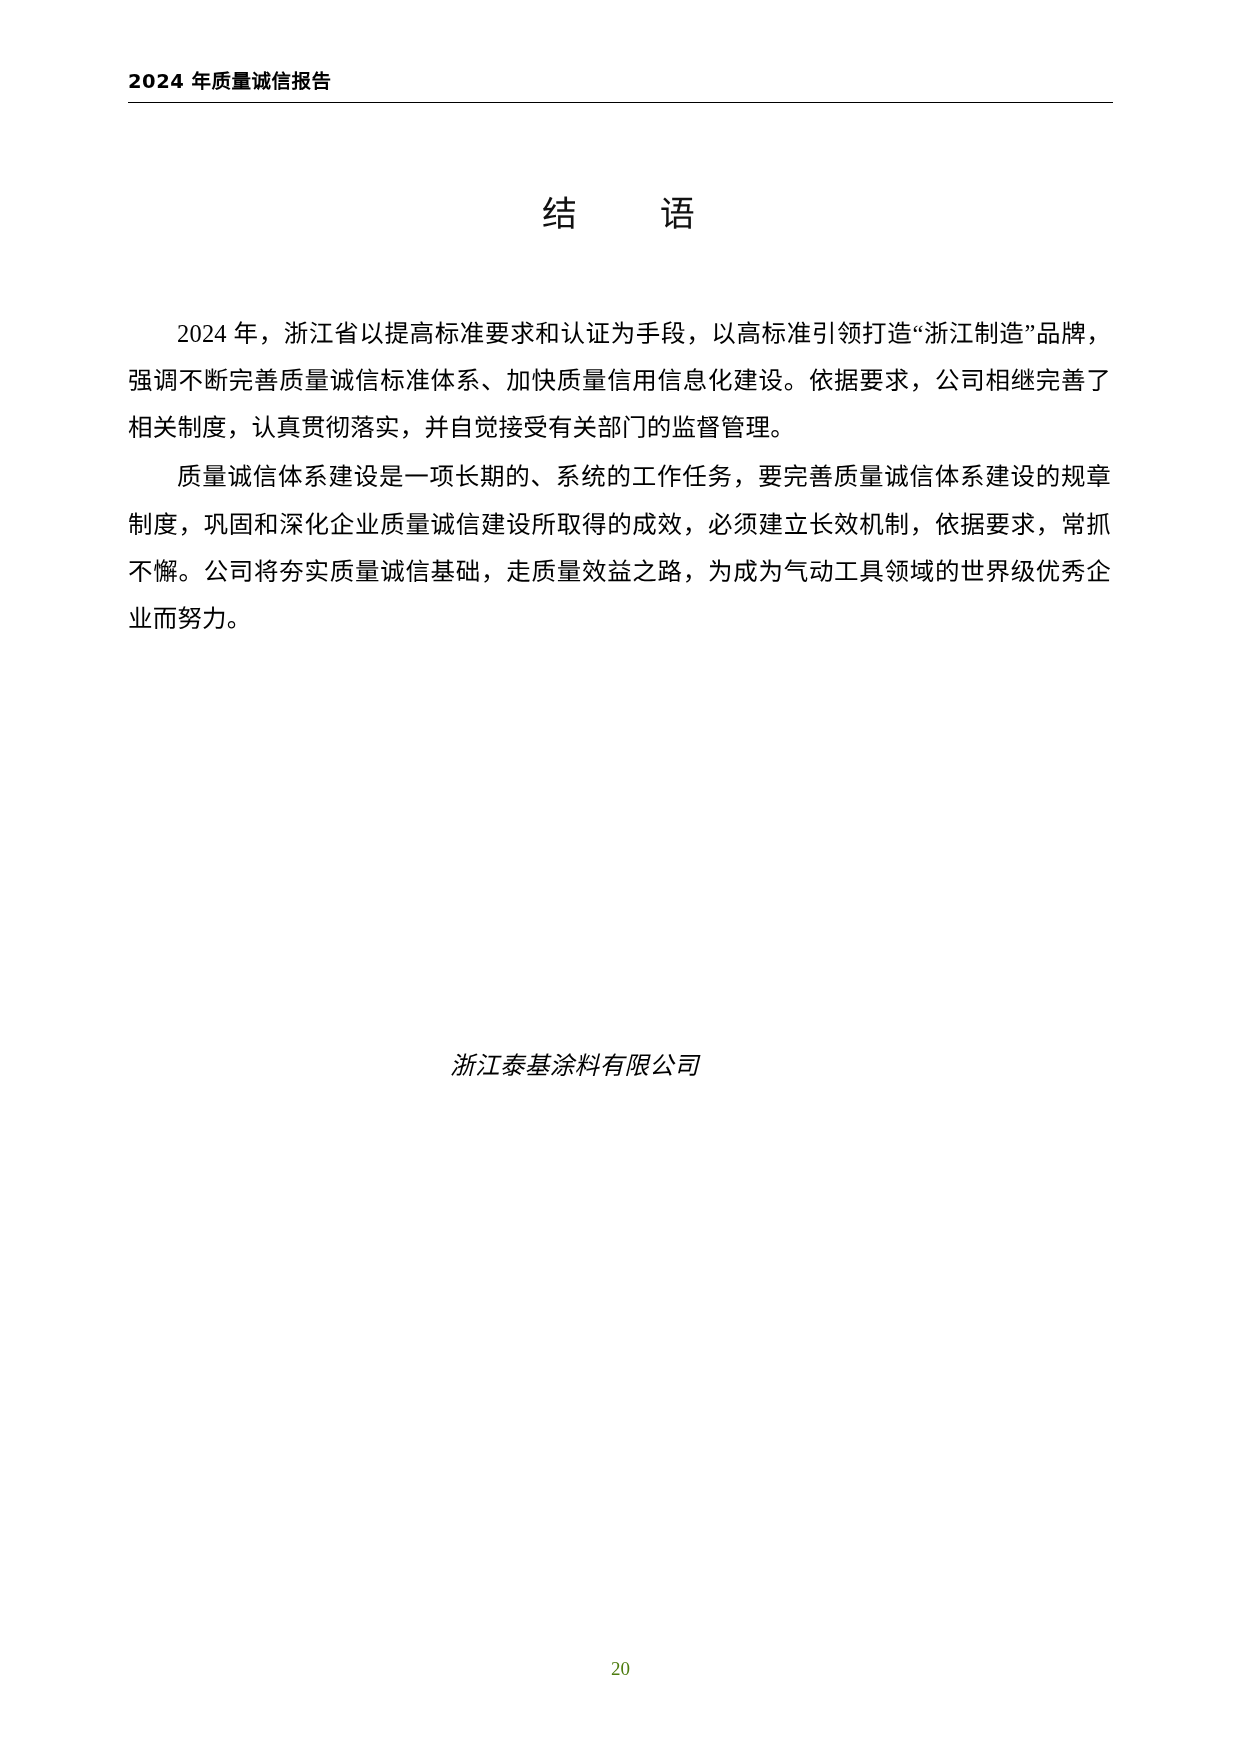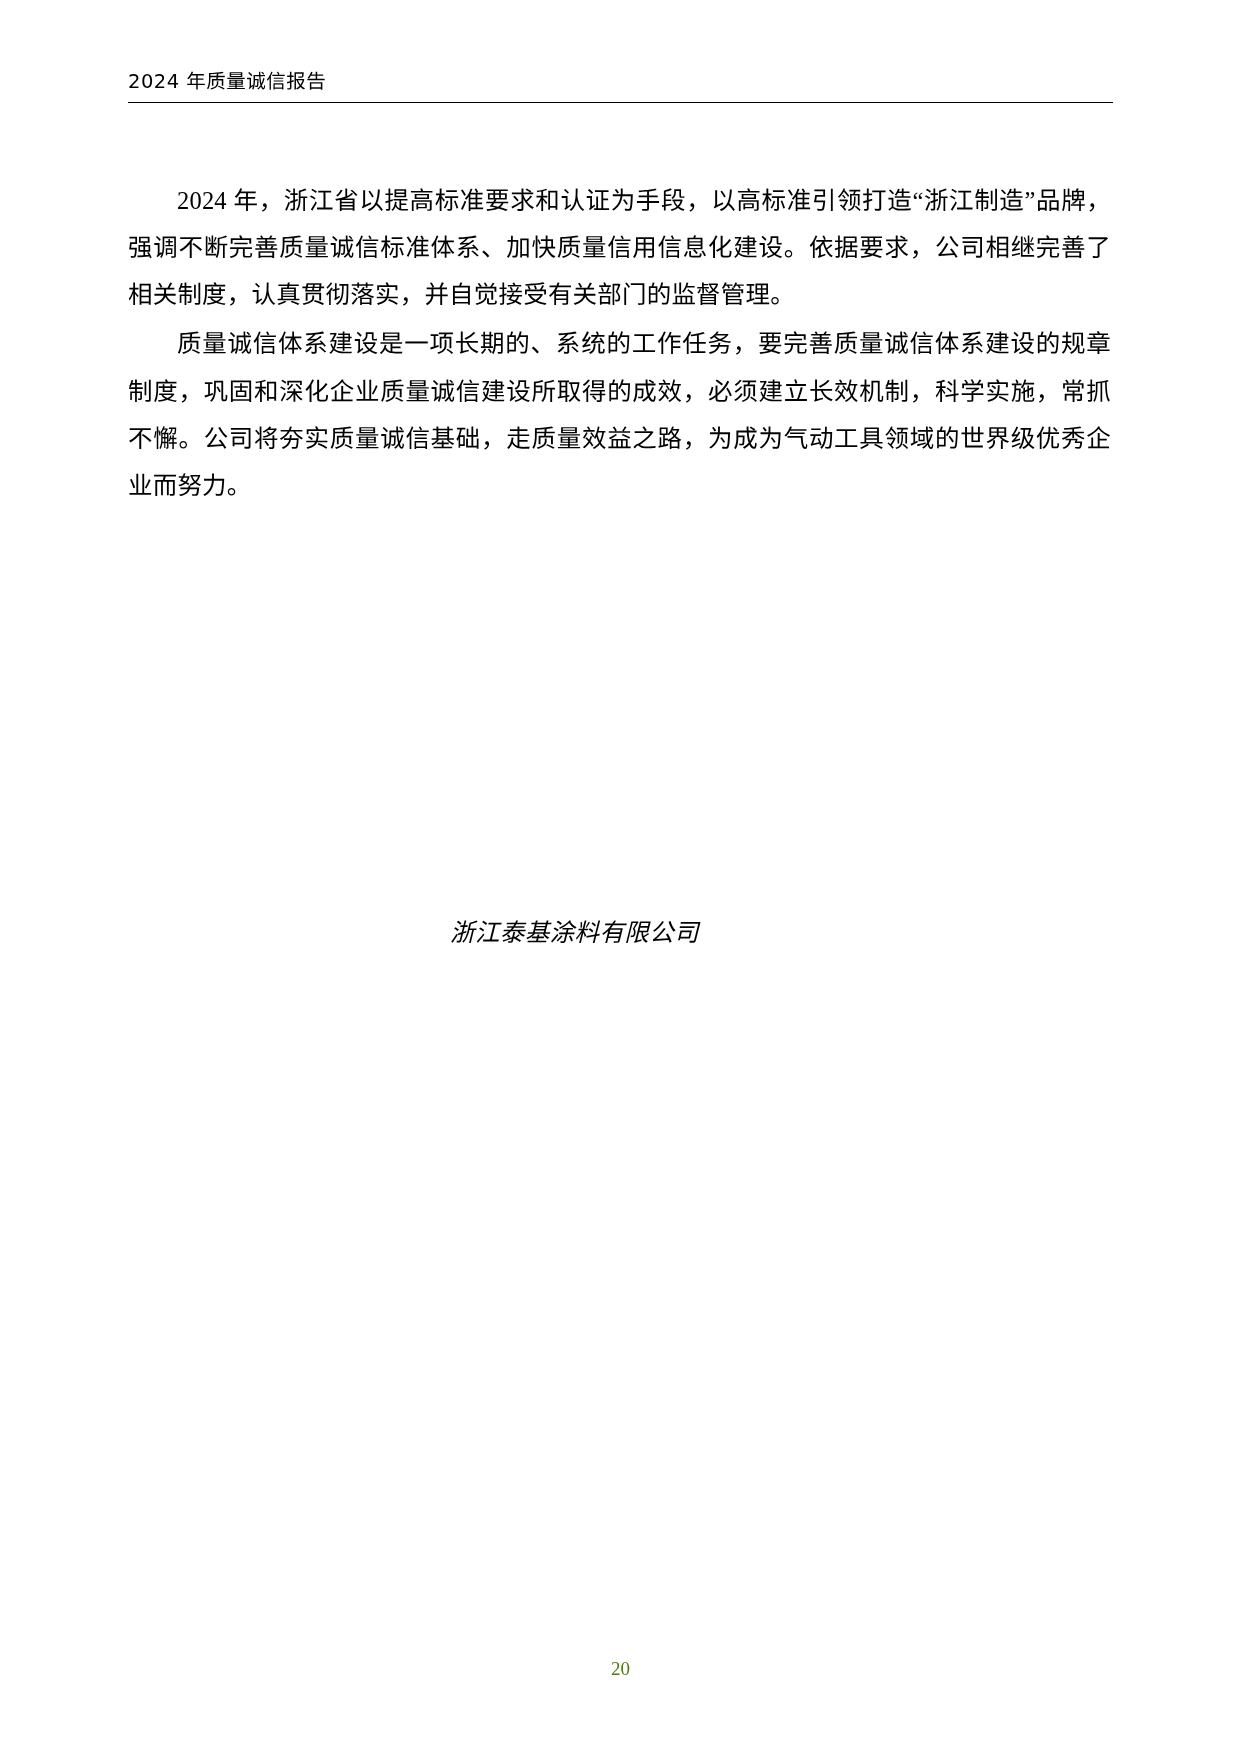--- a/index.html
+++ b/index.html
@@ -22,21 +22,21 @@
     box-sizing: border-box;
     padding: 0 128px;
   }
 
   
   .header {
     padding-top: 70px;
   }
   .header-title {
     font-family: "DejaVu Sans", "Liberation Sans", sans-serif;
-    font-weight: normal;
+    font-weight: bold;
     font-size: 19.5px;
     letter-spacing: 0.5px;
     line-height: 1.2;
     color: #000;
     padding-bottom: 9px;
   }
   .header-rule {
     border-bottom: 1.2px solid #000;
     width: 100%;
   }
@@ -94,24 +94,25 @@
 </head>
 <body>
 
 <div class="page">
 
   <div class="header">
     <div class="header-title">2024 年质量诚信报告</div>
     <div class="header-rule"></div>
   </div>
 
+  <h1 class="section-title">结　　语</h1>
 
   <div class="body-block">
     <p class="para">2024 年，浙江省以提高标准要求和认证为手段，以高标准引领打造“浙江制造”品牌，强调不断完善质量诚信标准体系、加快质量信用信息化建设。依据要求，公司相继完善了相关制度，认真贯彻落实，并自觉接受有关部门的监督管理。</p>
-    <p class="para">质量诚信体系建设是一项长期的、系统的工作任务，要完善质量诚信体系建设的规章制度，巩固和深化企业质量诚信建设所取得的成效，必须建立长效机制，科学实施，常抓不懈。公司将夯实质量诚信基础，走质量效益之路，为成为气动工具领域的世界级优秀企业而努力。</p>
+    <p class="para">质量诚信体系建设是一项长期的、系统的工作任务，要完善质量诚信体系建设的规章制度，巩固和深化企业质量诚信建设所取得的成效，必须建立长效机制，依据要求，常抓不懈。公司将夯实质量诚信基础，走质量效益之路，为成为气动工具领域的世界级优秀企业而努力。</p>
   </div>
 
   <div class="signature">
     <div class="sig-line">浙江泰基涂料有限公司</div>
   </div>
 
   <div class="page-number">20</div>
 
 </div>
 

